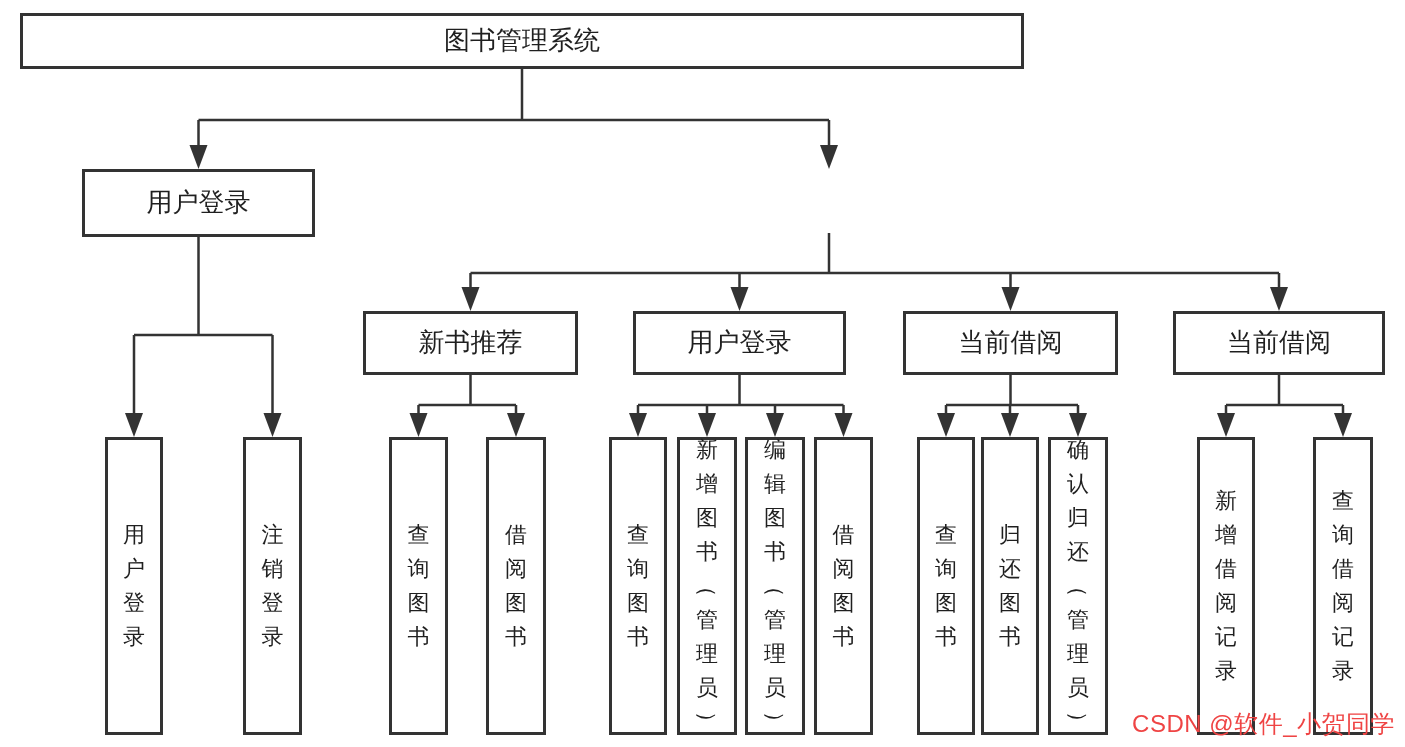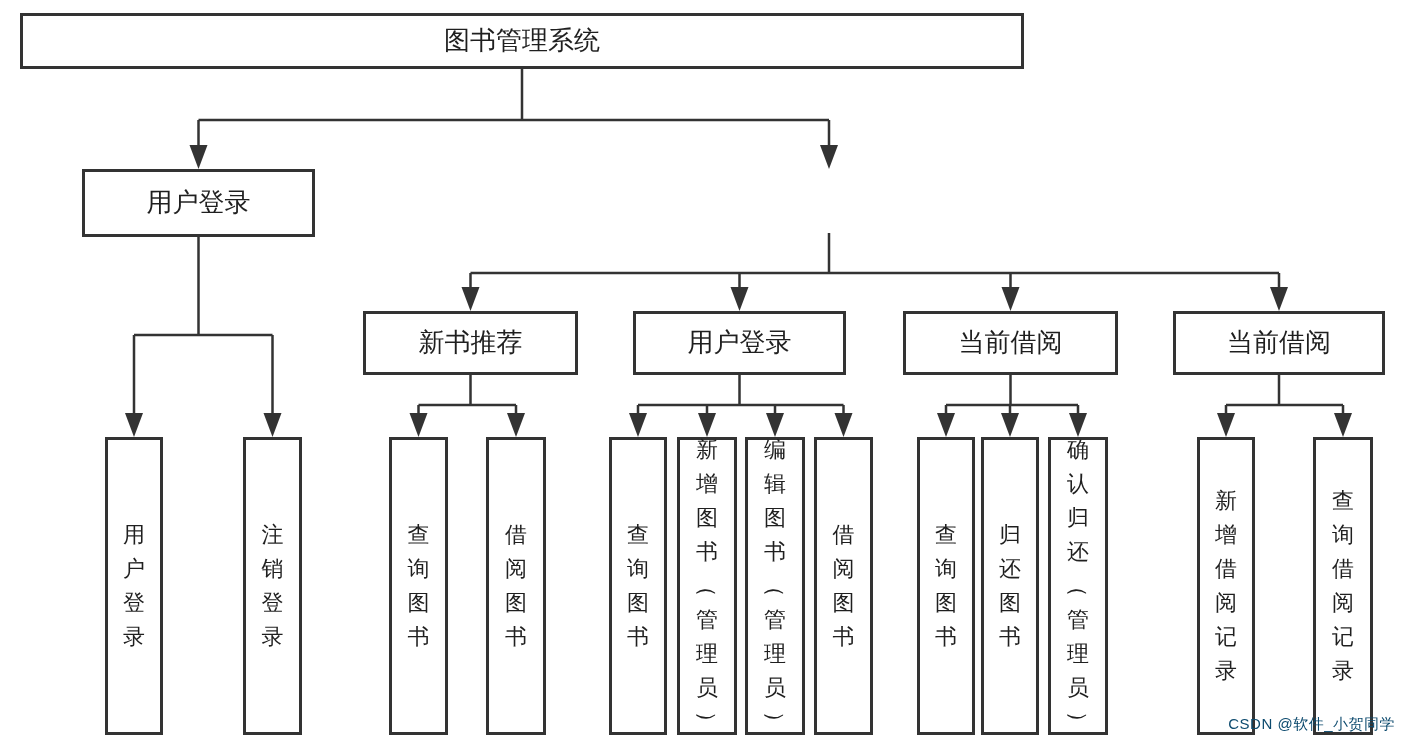--- a/index.html
+++ b/index.html
@@ -49,23 +49,23 @@
     font-size: 22px;
     text-align: center;
   }
   .vparen {
     transform: rotate(90deg);
   }
   .watermark {
     position: absolute;
     top: 712px;
     right: 10px;
-    font-size: 15px;
+    font-size: 24px;
     line-height: 24px;
-    color: #0c4a6e;
+    color: #ef4444;
     letter-spacing: 0.5px;
     white-space: nowrap;
     z-index: 5;
   }
 </style>
 </head>
 <body>
 
 <div id="canvas">
 

